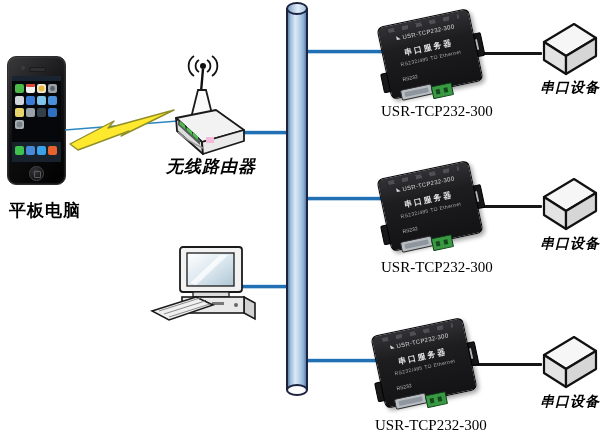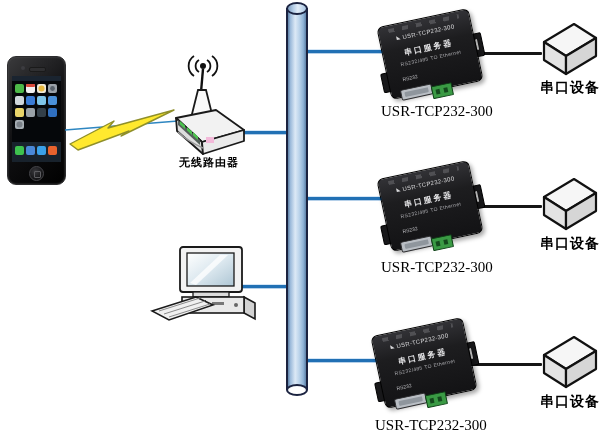--- a/index.html
+++ b/index.html
@@ -41,22 +41,22 @@
     background:linear-gradient(135deg,#3a3a3c 0%,#121214 45%,#000 100%);
     border:1px solid #2c2c2e;box-shadow:inset 0 0 2px #555;
   }
   .ph-ear{position:absolute;left:21px;top:10px;width:15px;height:3px;border-radius:2px;background:#2f2f31;border:1px solid #1a1a1a;}
   .ph-cam{position:absolute;left:13px;top:9px;width:4px;height:4px;border-radius:50%;background:#3c3c40;}
   .ph-screen{position:absolute;left:4px;top:19px;width:49px;height:86px;background:#05070a;overflow:hidden;}
   .ph-home{position:absolute;left:21px;bottom:3px;width:15px;height:15px;border-radius:50%;
     background:radial-gradient(circle at 40% 35%,#3a3a3e,#121214 70%);border:1px solid #46464a;box-sizing:border-box;}
   .ph-home::after{content:"";position:absolute;left:4px;top:4px;width:5px;height:5px;border:1px solid #5c5c60;border-radius:1px;}
   
-  .node-label{position:absolute;font-weight:bold;font-size:11px;letter-spacing:1px;white-space:nowrap;}
-  .label-center{text-align:center;}
+  .node-label{position:absolute;font-weight:bold;font-size:17px;letter-spacing:1px;white-space:nowrap;}
+  .label-center{text-align:center;font-style:italic;}
   .usr-label{position:absolute;font-size:15px;font-weight:normal;letter-spacing:0px;text-align:center;white-space:nowrap;font-family:"Liberation Serif","DejaVu Serif",serif;}
   
   .tcp{position:absolute;width:94px;height:74px;}
   .tcp-rot{position:absolute;inset:0;transform:rotate(-12deg);}
   .tcp-body{
     position:absolute;inset:0;border-radius:6px;
     background:linear-gradient(180deg,#323236 0%,#1d1d1f 35%,#131315 100%);
     border:1px solid #000;box-shadow:2px 3px 4px rgba(0,0,0,.35);
   }
   .tcp-ear-r{position:absolute;right:-7px;top:26px;width:9px;height:22px;background:#19191b;border:1px solid #000;border-radius:2px;}
@@ -124,20 +124,21 @@
 
         <rect x="0" y="66" width="49" height="20" fill="#18222c"></rect>
         <rect x="3" y="70" width="9" height="9" rx="2" fill="#3ec24e"></rect>
         <rect x="14" y="70" width="9" height="9" rx="2" fill="#4a88d8"></rect>
         <rect x="25" y="70" width="9" height="9" rx="2" fill="#3aa0e8"></rect>
         <rect x="36" y="70" width="9" height="9" rx="2" fill="#e8622d"></rect>
       </svg>
     </div>
     <div class="ph-home"></div>
   </div>
+  <div class="node-label" style="left:9px;top:199px;">平板电脑</div>
 
   <svg style="position:absolute;left:64px;top:106px;" width="118" height="52" viewBox="0 0 118 52">
     <line x1="1" y1="24" x2="114" y2="15" stroke="#2e86c1" stroke-width="1.6"></line>
     <polygon points="6,38 50,15 44,22 110,4 57,30 65,25 14,44" fill="var(--bolt_yellow)" stroke="var(--bolt_stroke)" stroke-width="1.4" stroke-linejoin="round"></polygon>
   </svg>
 
   <svg style="position:absolute;left:160px;top:52px;" width="92" height="106" viewBox="0 0 92 106">
 
     <g stroke="#111" stroke-width="1.8" fill="none">
       <path d="M34,4 A 12 12 0 0 0 34,24"></path>

